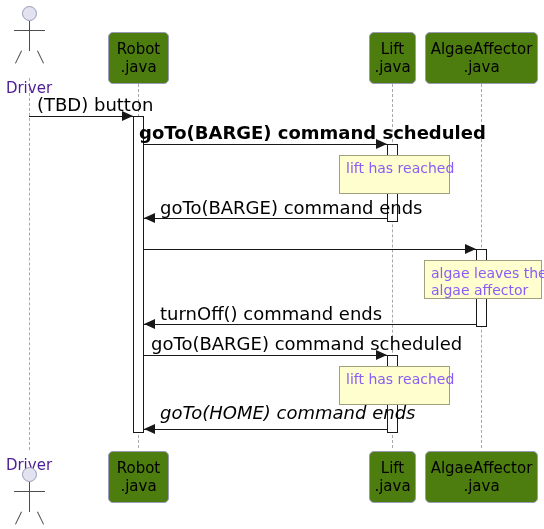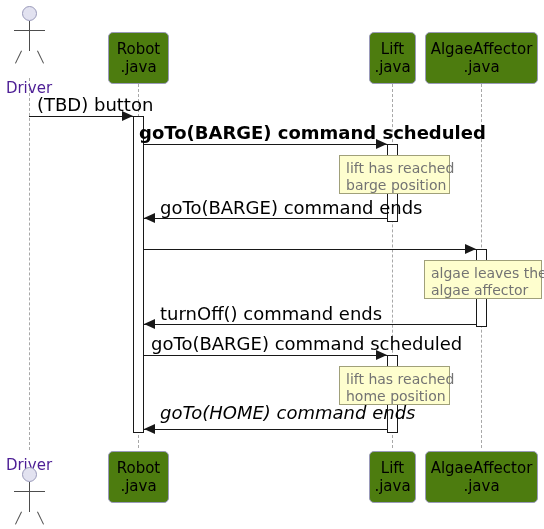--- a/index.html
+++ b/index.html
@@ -96,21 +96,21 @@
     line-height: 16px;
     color: #000000;
     white-space: nowrap;
   }
   
   .note {
     position: absolute;
     box-sizing: border-box;
     background: #FEFECE;
     border: 1px solid #A0A07A;
-    color: #737373;
+    color: #8b5cf6;
     font-size: 14px;
     line-height: 17px;
     padding: 4px 6px 9px 6px;
     white-space: nowrap;
   }
   .note .nline { display: block; }
 </style>
 </head>
 <body>
 
@@ -156,21 +156,20 @@
   <div class="msg-label" style="left:37px; top:97px;">(TBD) button</div>
   <div class="msg-line" style="left:29px; top:116px; width:104px;"></div>
   <div class="arrow-head arrow-right" style="left:122px; top:111px;"></div>
 
   <div class="msg-label" style="left:139px; top:125px;font-weight:bold;">goTo(BARGE) command scheduled</div>
   <div class="msg-line" style="left:144px; top:144px; width:243px;"></div>
   <div class="arrow-head arrow-right" style="left:376px; top:139px;"></div>
 
   <div class="note" style="left:339px; top:155px; width:111px; height:39px;">
     <span class="nline">lift has reached</span>
-    <span class="nline">barge position</span>
   </div>
 
   <div class="msg-label" style="left:160px; top:200px;">goTo(BARGE) command ends</div>
   <div class="msg-line" style="left:144px; top:218px; width:243px;"></div>
   <div class="arrow-head arrow-left" style="left:144px; top:213px;"></div>
 
   <div class="msg-line" style="left:144px; top:249px; width:332px;"></div>
   <div class="arrow-head arrow-right" style="left:465px; top:244px;"></div>
 
   <div class="note" style="left:424px; top:260px; width:118px; height:39px;">
@@ -181,21 +180,20 @@
   <div class="msg-label" style="left:160px; top:306px;">turnOff() command ends</div>
   <div class="msg-line" style="left:144px; top:324px; width:332px;"></div>
   <div class="arrow-head arrow-left" style="left:144px; top:319px;"></div>
 
   <div class="msg-label" style="left:151px; top:336px;">goTo(BARGE) command scheduled</div>
   <div class="msg-line" style="left:144px; top:355px; width:243px;"></div>
   <div class="arrow-head arrow-right" style="left:376px; top:350px;"></div>
 
   <div class="note" style="left:339px; top:366px; width:111px; height:39px;">
     <span class="nline">lift has reached</span>
-    <span class="nline">home position</span>
   </div>
 
   <div class="msg-label" style="left:160px; top:405px;font-style:italic;">goTo(HOME) command ends</div>
   <div class="msg-line" style="left:144px; top:429px; width:243px;"></div>
   <div class="arrow-head arrow-left" style="left:144px; top:424px;"></div>
 
   <div class="actor-wrap" style="left:0px; top:445px; width:60px; height:84px;">
     <div class="actor-label" style="left:0px; top:0px; width:58px;">Driver</div>
     <div class="actor-head" style="left:22px; top:22px;"></div>
     <div class="actor-body" style="left:29px; top:37px; width:1px; height:30px;"></div>

